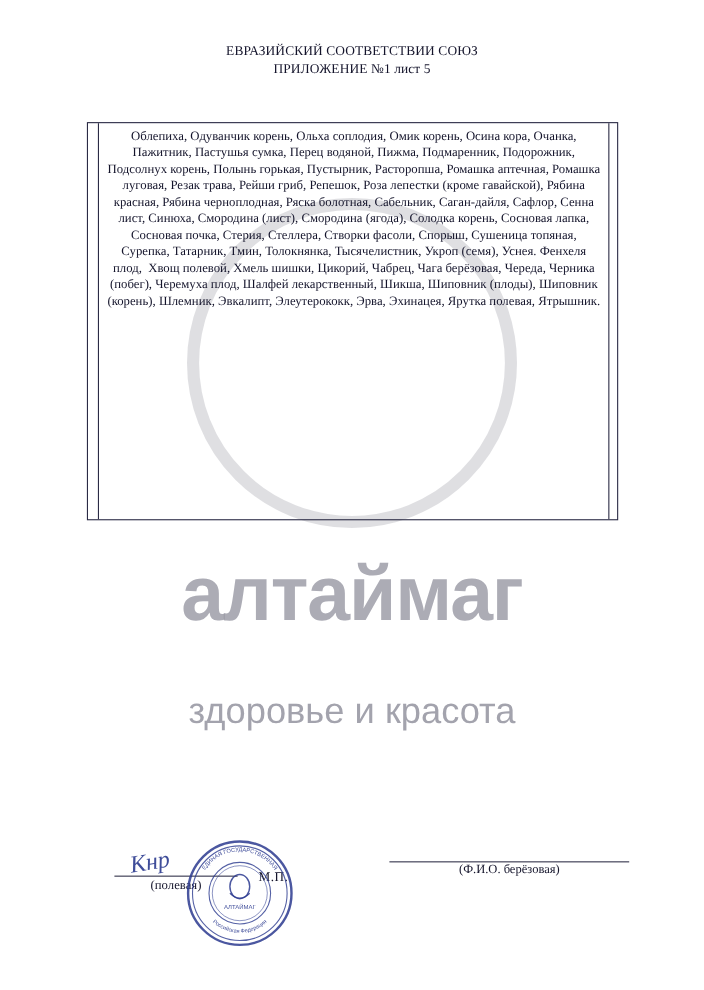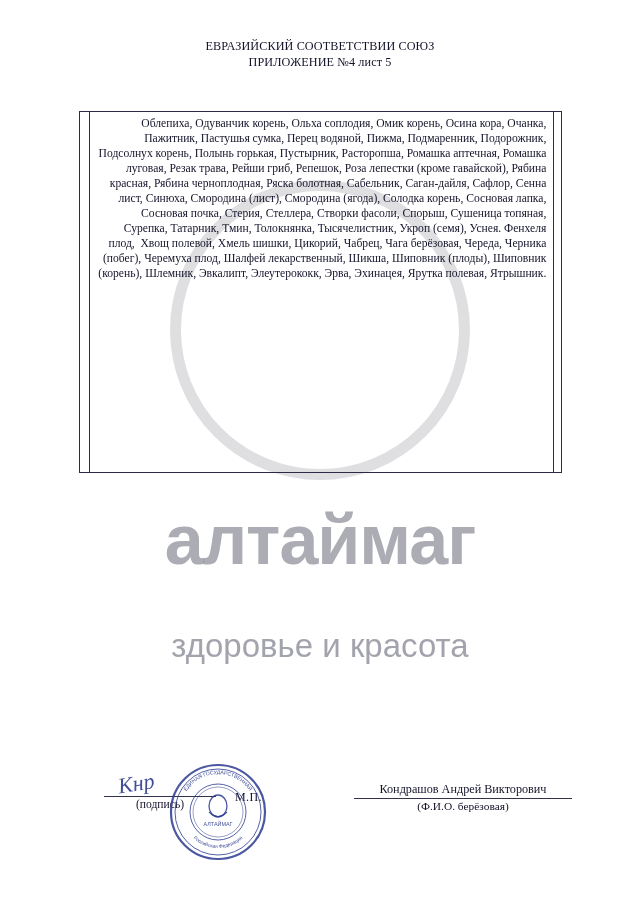--- a/index.html
+++ b/index.html
@@ -62,21 +62,21 @@
     padding: 5px 7px 4px 7px;
   }
   .tbl-col-right {
     width: 70px;
     box-sizing: border-box;
   }
   .cell-text {
     font-size: 11.6px;
     line-height: 1.29;
     color: #14142b;
-    text-align: right;
+    text-align: center;
     white-space: pre-wrap;
     word-break: normal;
   }
 
   
   .wm {
     position: absolute;
     left: 0;
     width: 640px;
     text-align: center;
@@ -189,21 +189,21 @@
   }
   .stamp svg { display: block; }
 </style>
 </head>
 <body>
 
 <div class="page">
 
   <div class="header">
     <div class="hdr-line1">ЕВРАЗИЙСКИЙ СООТВЕТСТВИИ СОЮЗ</div>
-    <div class="hdr-line2">ПРИЛОЖЕНИЕ №4 лист 5</div>
+    <div class="hdr-line2">ПРИЛОЖЕНИЕ №1 лист 5</div>
   </div>
 
   <div class="wm-ring"></div>
 
   <div class="tbl">
     <div class="tbl-col-left">
       <div class="cell-text"></div>
     </div>
     <div class="tbl-col-mid">
       <div class="cell-text">Облепиха, Одуванчик корень, Ольха соплодия, Омик корень, Осина кора, Очанка, Пажитник, Пастушья сумка, Перец водяной, Пижма, Подмаренник, Подорожник, Подсолнух корень, Полынь горькая, Пустырник, Расторопша, Ромашка аптечная, Ромашка луговая, Резак трава, Рейши гриб, Репешок, Роза лепестки (кроме гавайской), Рябина красная, Рябина черноплодная, Ряска болотная, Сабельник, Саган-дайля, Сафлор, Сенна лист, Синюха, Смородина (лист), Смородина (ягода), Солодка корень, Сосновая лапка, Сосновая почка, Стерия, Стеллера, Створки фасоли, Спорыш, Сушеница топяная, Сурепка, Татарник, Тмин, Толокнянка, Тысячелистник, Укроп (семя), Уснея. Фенхеля плод,  Хвощ полевой, Хмель шишки, Цикорий, Чабрец, Чага берёзовая, Череда, Черника (побег), Черемуха плод, Шалфей лекарственный, Шикша, Шиповник (плоды), Шиповник (корень), Шлемник, Эвкалипт, Элеутерококк, Эрва, Эхинацея, Ярутка полевая, Ятрышник.</div>
@@ -212,25 +212,24 @@
       <div class="cell-text"></div>
     </div>
   </div>
 
   <div class="wm wm-main">алтаймаг</div>
   <div class="wm wm-sub">здоровье и красота</div>
 
   <div class="sig-area">
     <div class="sig-scribble">Кнр</div>
     <div class="sig-line-under"></div>
-    <div class="sig-caption">(подпись)</div>
+    <div class="sig-caption">(полевая)</div>
     <div class="mp">М.П.</div>
 
     <div class="sig-right">
-      <div class="sig-name">Кондрашов Андрей Викторович</div>
       <div class="sig-line-right"></div>
       <div class="sig-right-caption">(Ф.И.О. берёзовая)</div>
     </div>
   </div>
 
   <div class="stamp">
     <svg width="100" height="100" viewBox="0 0 100 100" aria-hidden="true">
       <defs>
         <path id="arcTop" d="M 50,50 m -38,0 a 38,38 0 1,1 76,0" fill="none"></path>
         <path id="arcBottom" d="M 14,50 a 36,36 0 1,0 72,0" fill="none"></path>

